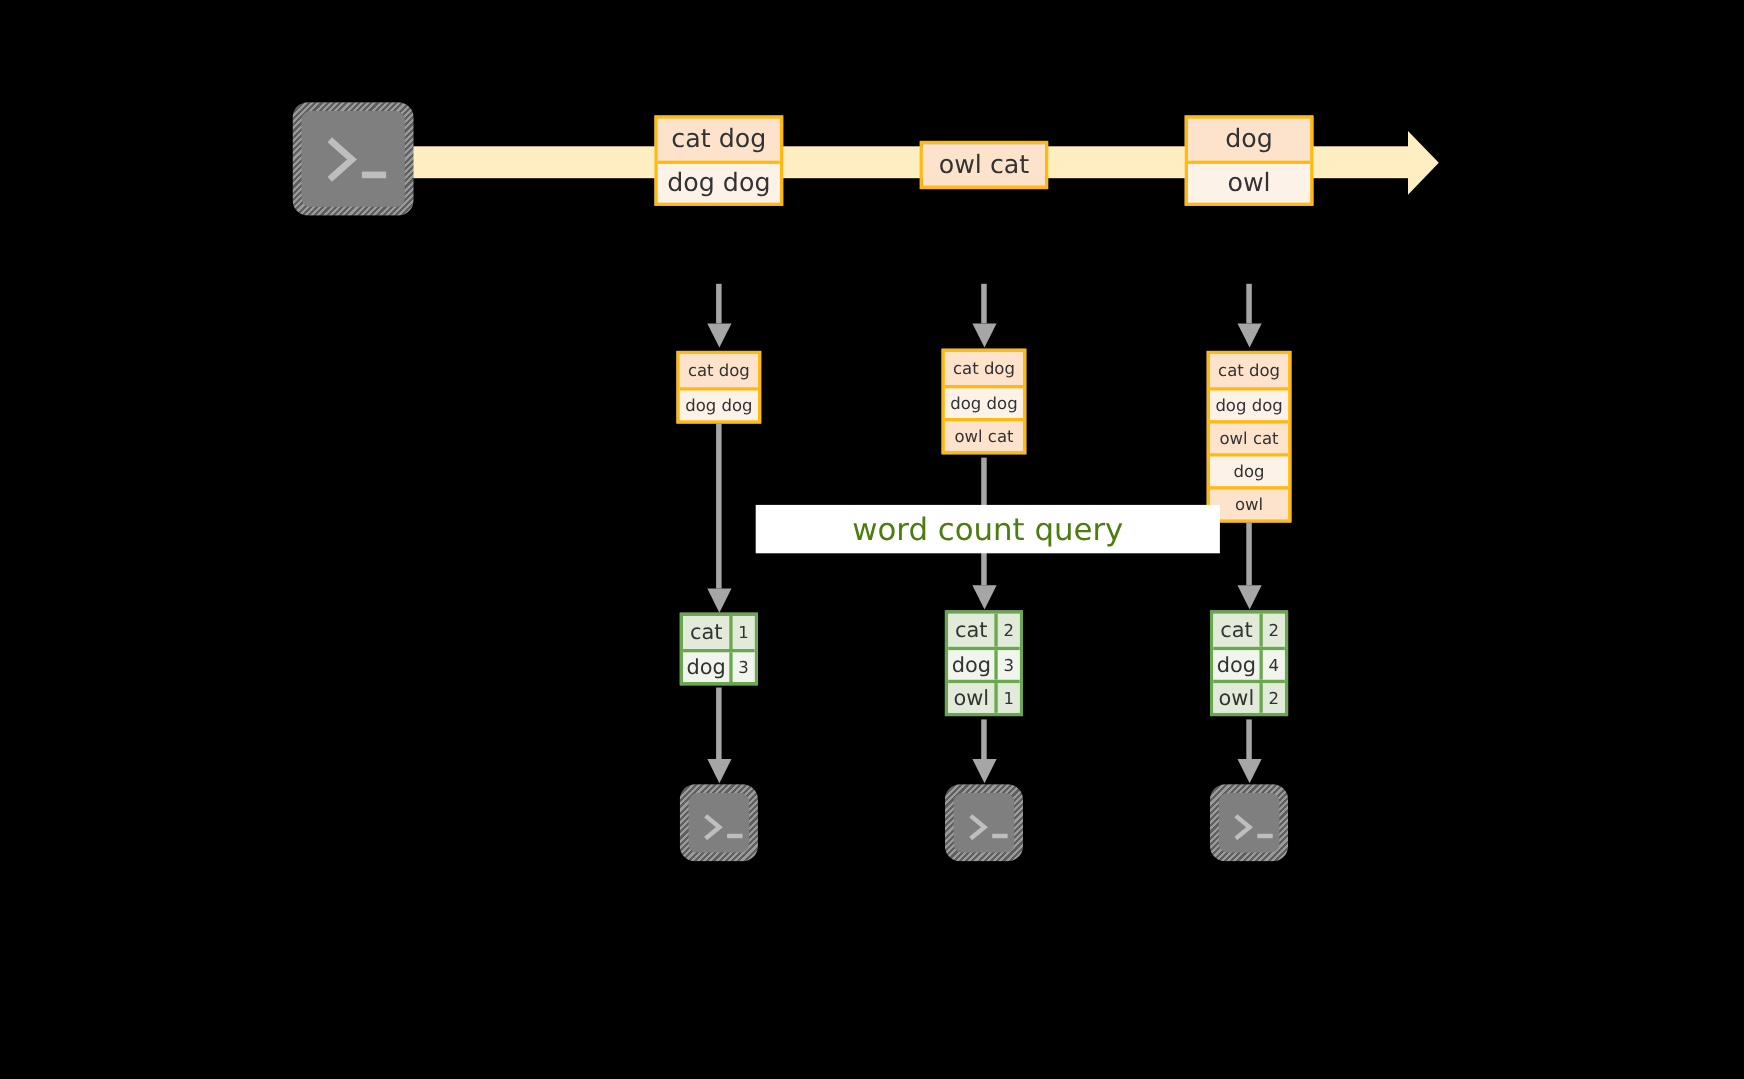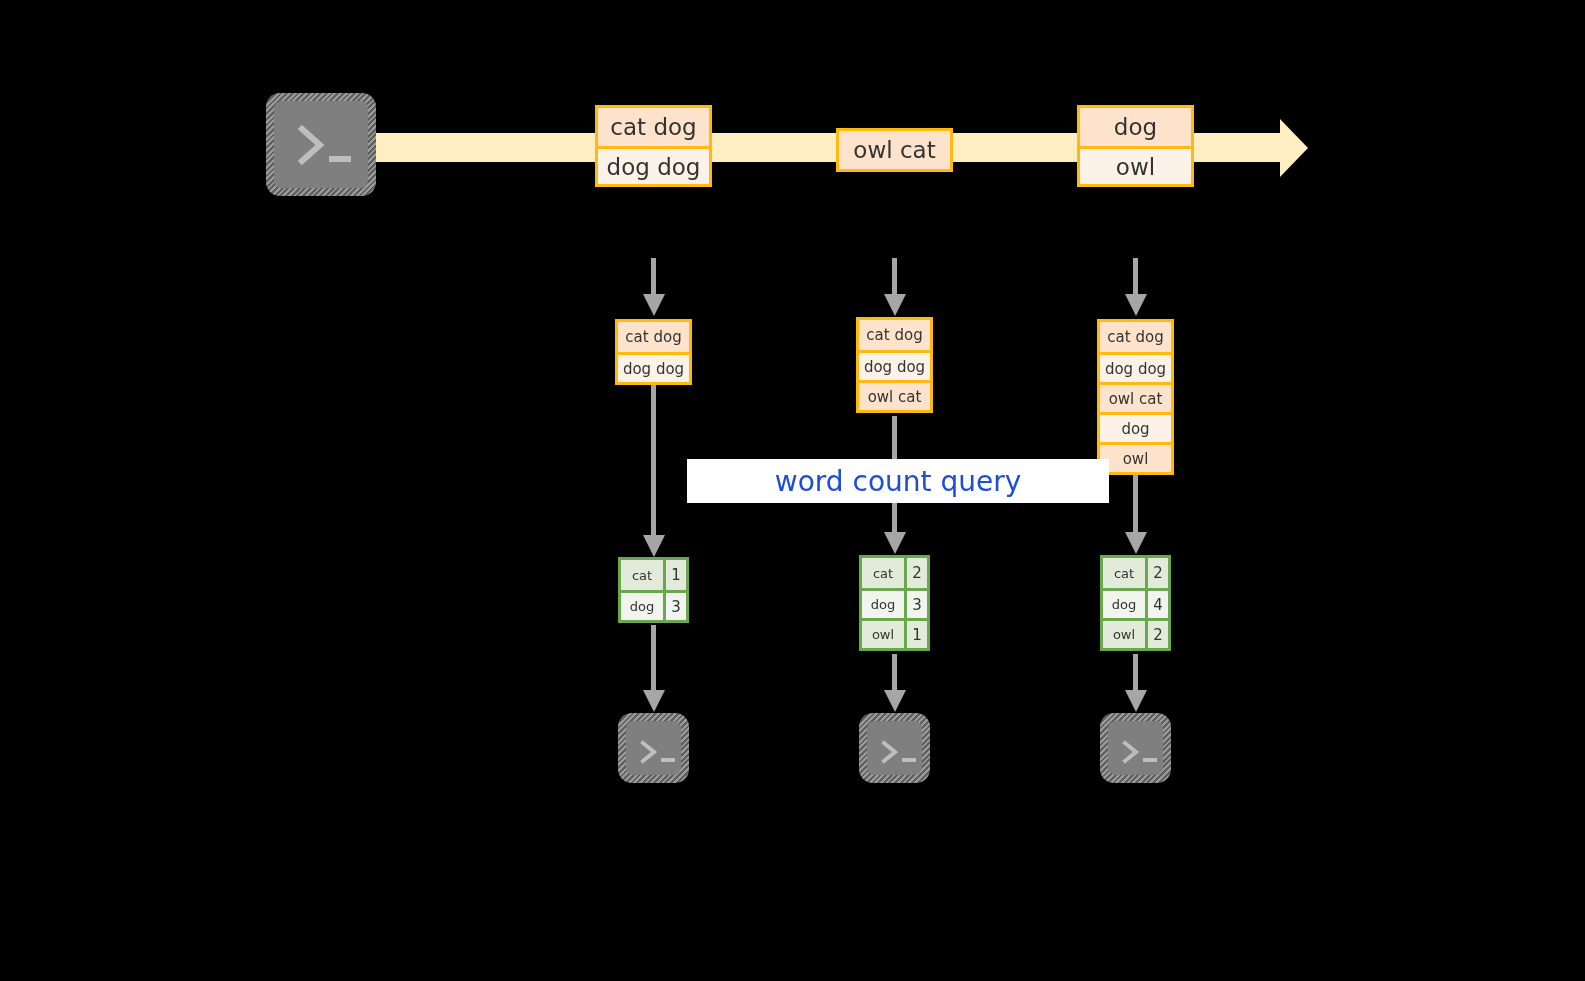--- a/index.html
+++ b/index.html
@@ -94,21 +94,21 @@
     box-sizing: border-box;
     display: flex;
     height: 30px;
   }
   .res-row + .res-row { border-top: 3px solid #6aa84f; }
   .res-row.dark  { background: #e2ebd9; }
   .res-row.light { background: #f1f5ee; }
   .res-word {
     flex: 0 0 45px;
     display: flex; align-items: center; justify-content: center;
-    font-size: 13px; color: #333333;
+    font-size: 19px; color: #333333;
     border-right: 3px solid #6aa84f;
     box-sizing: border-box;
   }
   .res-count {
     flex: 1 1 auto;
     display: flex; align-items: center; justify-content: center;
     font-size: 15px; color: #333333;
     box-sizing: border-box;
   }
 
@@ -132,21 +132,21 @@
     border-top: 22px solid #a6a6a6;
   }
 
   
   .query-label {
     position: absolute;
     background: #ffffff;
     display: flex;
     align-items: center;
     justify-content: center;
-    color: #1d4ed8;
+    color: #4d7c0f;
     font-size: 28px;
     white-space: nowrap;
   }
 </style>
 </head>
 <body>
 
 <div id="canvas">
 
   <div class="stream-band" style="left:368px; top:133px; width:912px; height:29px;"></div>

